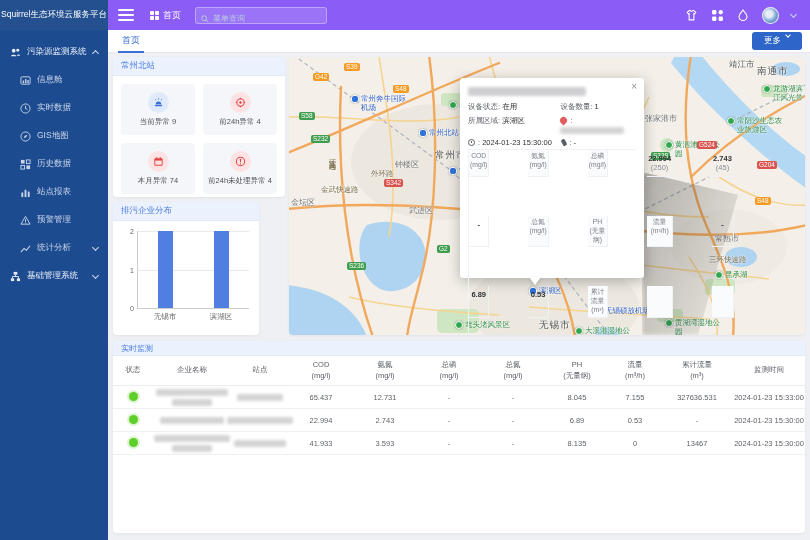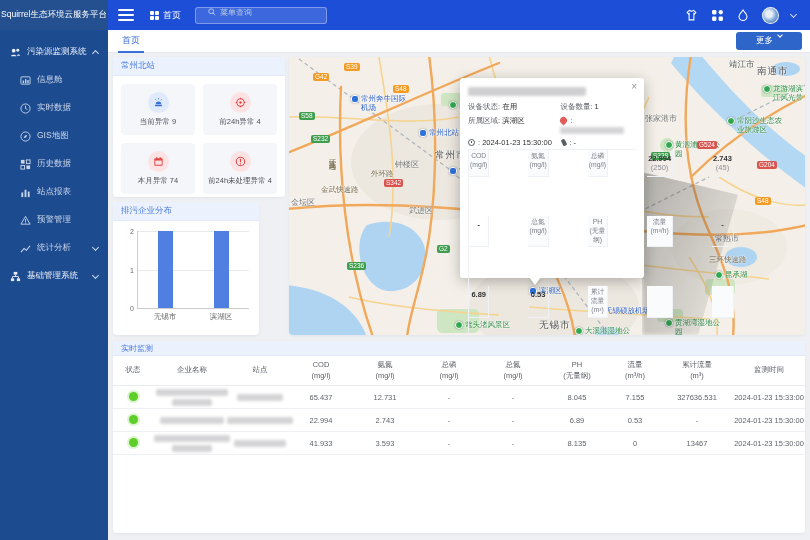--- a/index.html
+++ b/index.html
@@ -1,47 +1,47 @@
 <!DOCTYPE html>
 <html><head>
 <meta charset="utf-8">
 <style>
   *{margin:0;padding:0;box-sizing:border-box;}
   html,body{width:810px;height:540px;overflow:hidden;}
   body{font-family:"Liberation Sans","DejaVu Sans",sans-serif;background:#eef0f4;color:#333;}
   .app{position:relative;width:810px;height:540px;}
 
   
-  .topbar{position:absolute;left:0;top:0;width:810px;height:30px;background:#1d4ed8;display:flex;align-items:center;z-index:30;}
+  .topbar{position:absolute;left:0;top:0;width:810px;height:30px;background:#8b5cf6;display:flex;align-items:center;z-index:30;}
   .logo{width:108px;height:30px;background:#24508f;color:#fff;font-size:8.5px;display:flex;align-items:center;justify-content:center;white-space:nowrap;}
   .hamburger{width:16px;height:12px;margin-left:10px;display:flex;flex-direction:column;justify-content:space-between;cursor:pointer;}
   .hamburger i{display:block;height:2px;background:#fff;border-radius:1px;}
   .crumb{display:flex;align-items:center;margin-left:16px;color:#fff;font-size:9px;gap:4px;}
   .gridglyph{display:inline-grid;grid-template-columns:4px 4px;grid-gap:1px;}
   .gridglyph i{width:4px;height:4px;background:#fff;border-radius:1px;}
-  .searchbox{margin-left:14px;width:132px;height:17px;background:rgba(255,255,255,.14);border:1px solid rgba(255,255,255,.35);border-radius:3px;display:flex;align-items:flex-start;padding:0 12px;gap:4px;}
+  .searchbox{margin-left:14px;width:132px;height:17px;background:rgba(255,255,255,.14);border:1px solid rgba(255,255,255,.35);border-radius:3px;display:flex;align-items:flex-end;padding:0 5px;gap:4px;}
   .searchbox input{flex:1;background:transparent;border:none;outline:none;color:#dce6f4;font-size:8px;font-family:inherit;width:90px;}
   .searchbox input::placeholder{color:#b9cbe3;}
   .tb-right{margin-left:auto;display:flex;align-items:center;gap:12px;padding-right:14px;}
   .tb-ic{width:14px;height:14px;display:flex;align-items:center;justify-content:center;cursor:pointer;}
   .avatar{width:17px;height:17px;border-radius:50%;background:radial-gradient(circle at 40% 40%,#e8eef7 25%,#7fa8d9 55%,#2f5f9f 100%);border:1.5px solid rgba(255,255,255,.85);cursor:pointer;}
   .chev{display:inline-block;width:5px;height:5px;border-right:1.2px solid #cfdaec;border-bottom:1.2px solid #cfdaec;transform:rotate(45deg);margin-top:-2px;}
   .chev.up{transform:rotate(-135deg);margin-top:3px;}
 
   
   .sidebar{position:absolute;left:0;top:30px;width:108px;height:510px;background:#1d4b90;z-index:20;padding-top:8px;}
   .side-item{height:28px;display:flex;align-items:center;gap:6px;padding-left:10px;font-size:8.5px;color:#e8eef8;cursor:pointer;white-space:nowrap;}
   .side-item.child{padding-left:20px;color:#c9d6ea;}
   .side-item .caret{margin-left:auto;margin-right:10px;}
   .side-item svg{flex:0 0 auto;}
 
   
   .tabbar{position:absolute;left:108px;top:30px;width:702px;height:23px;background:#fff;border-bottom:1px solid #e6e8ee;display:flex;align-items:center;z-index:10;}
   .tab{margin-left:10px;height:23px;display:flex;align-items:center;font-size:9px;color:#3a6fd8;border-bottom:2px solid #3a6fd8;padding:0 4px;cursor:pointer;}
-  .more-btn{margin-left:auto;margin-right:8px;background:#2d66c8;color:#fff;font-size:8.5px;border:none;border-radius:3px;padding:3px 20px;display:flex;gap:5px;cursor:pointer;font-family:inherit;}
+  .more-btn{margin-left:auto;margin-right:8px;background:#2d66c8;color:#fff;font-size:8.5px;border:none;border-radius:3px;padding:3px 12px;display:flex;gap:5px;cursor:pointer;font-family:inherit;}
   .more-btn .chev{border-color:#fff;width:4px;height:4px;}
 
   
   .card{position:absolute;background:#fff;border-radius:4px;box-shadow:0 1px 3px rgba(30,50,90,.06);}
   .card-h{height:19px;background:#ecf2fd;border-bottom:1px solid #e0eafb;color:#4a7ce0;font-size:8.5px;display:flex;align-items:center;padding-left:8px;border-radius:4px 4px 0 0;}
   #card-abnormal{left:113px;top:57px;width:172px;height:140px;}
   .tiles{display:grid;grid-template-columns:1fr 1fr;gap:8px;padding:8px;}
   .tile{background:#f5f6fa;border-radius:4px;height:51px;display:flex;flex-direction:column;align-items:center;justify-content:center;gap:4px;cursor:pointer;}
   .tico{width:21px;height:21px;border-radius:50%;display:flex;align-items:center;justify-content:center;}
   .tico.blue{background:#dfeafc;}

